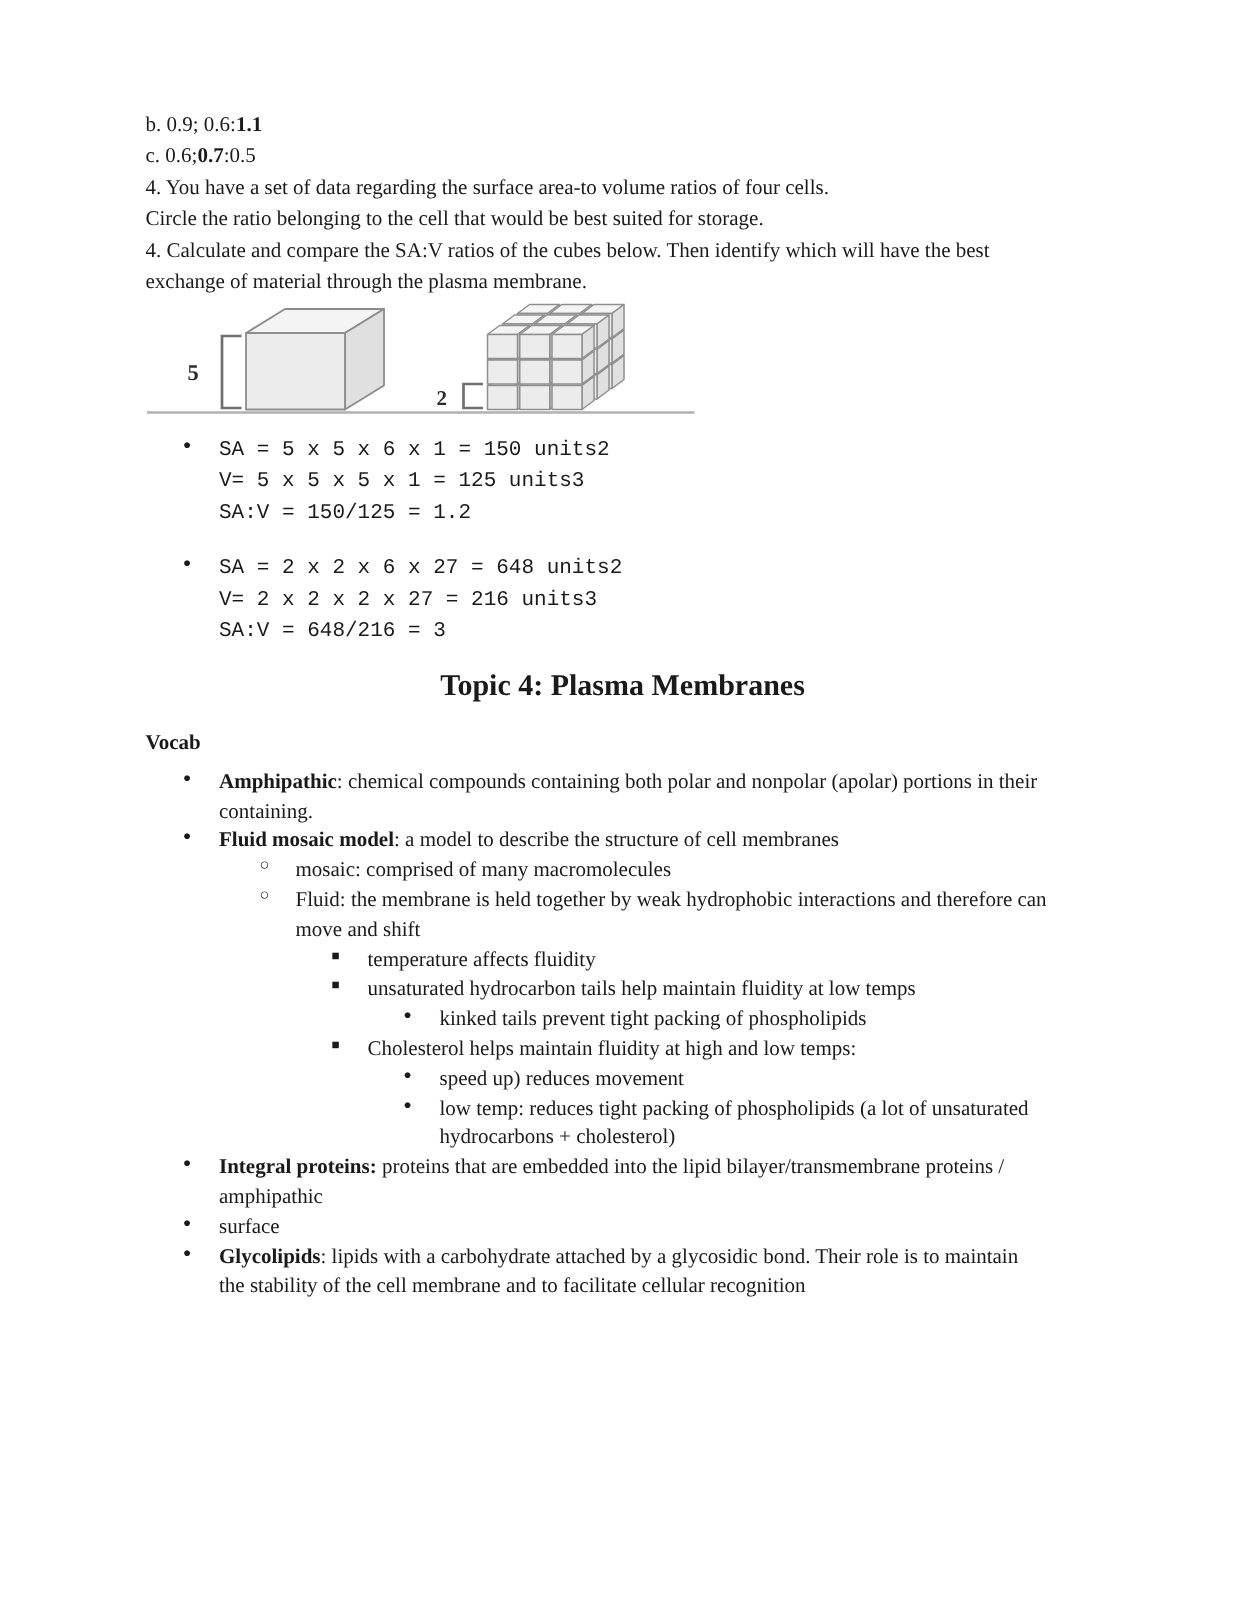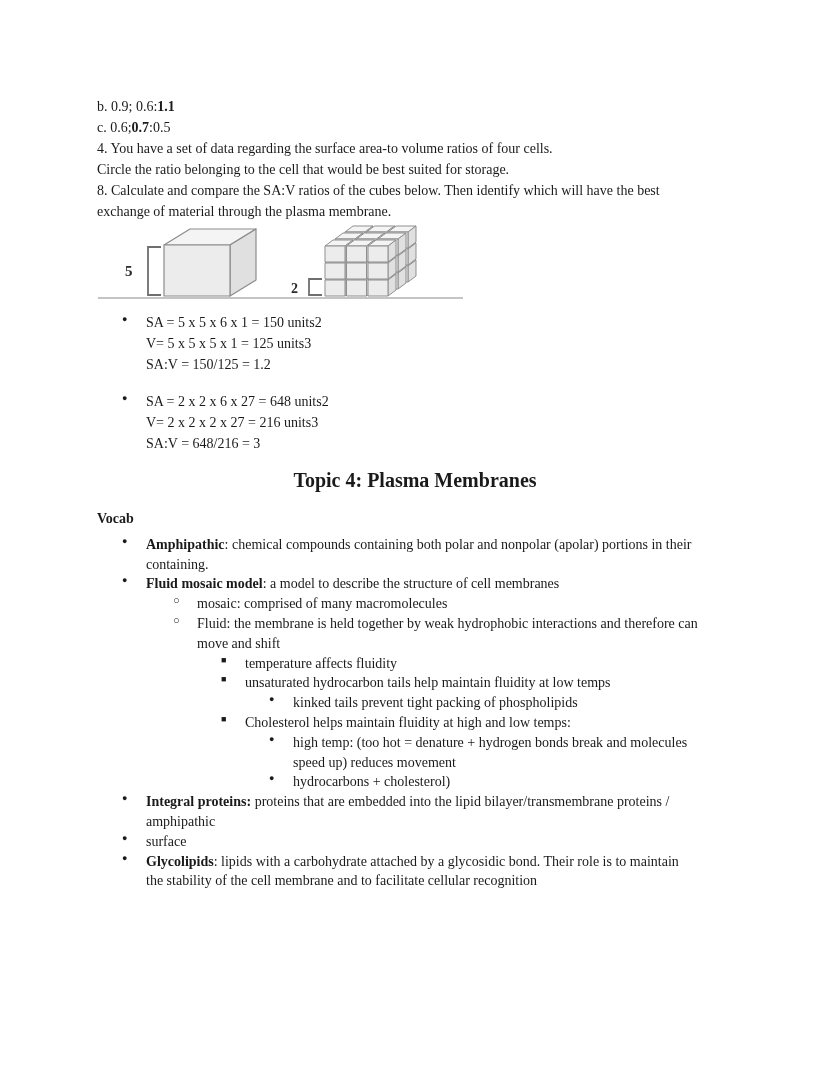--- a/index.html
+++ b/index.html
@@ -12,21 +12,21 @@
     height: 1071px;
     overflow: hidden;
     font-family: "Liberation Serif", "DejaVu Serif", serif;
     color: #1a1a1a;
     position: relative;
   }
   .page {
     position: absolute;
     left: 0; top: 0;
     width: 828px; height: 1071px;
-    padding: 96px 95px 0 97px;
+    padding: 73px 95px 0 97px;
     box-sizing: border-box;
   }
   .tline {
     font-size: 14px;
     line-height: 21px;
     white-space: nowrap;
   }
   .intro .tline { line-height: 21px; }
   b, .b { font-weight: 700; }
 
@@ -44,21 +44,21 @@
   .mk {
     flex: 0 0 24px;
     width: 24px;
     text-align: left;
     line-height: inherit;
   }
   .cont { flex: 1 1 auto; min-width: 0; }
 
   .calc-list { margin-top: 8px; }
   .calc-list .li { padding-left: 25px; }
-  .calc-list .tline { line-height: 20.8px; }
+  .calc-list .tline { line-height: 20.8px; font-family: Liberation Mono, monospace; }
   .calc-list .li + .li { margin-top: 17px; }
   .calc-list .mk { font-size: 9px; position: relative; top: 1px; }
 
   .heading {
     margin-top: 15px;
     text-align: center;
     font-size: 20px;
     font-weight: 700;
     line-height: 21px;
   }
@@ -90,21 +90,21 @@
 </head>
 <body>
 
 <div class="page">
 
   <div class="intro">
     <div class="tline"><span>b. 0.9; 0.6:</span><b>1.1</b><span></span></div>
     <div class="tline"><span>c. 0.6;</span><b>0.7</b><span>:0.5</span></div>
     <div class="tline">4. You have a set of data regarding the surface area-to volume ratios of four cells.</div>
     <div class="tline">Circle the ratio belonging to the cell that would be best suited for storage.</div>
-    <div class="tline">8. Calculate and compare the SA:V ratios of the cubes below. Then identify which will have the best</div>
+    <div class="tline">4. Calculate and compare the SA:V ratios of the cubes below. Then identify which will have the best</div>
     <div class="tline">exchange of material through the plasma membrane.</div>
   </div>
 
   <div class="diagram-wrap">
     <svg width="368" height="82" viewBox="0 0 368 82">
 
       <g stroke="#8c8c8c" stroke-width="1.2" stroke-linejoin="round">
         <polygon points="67,22 93,6 159,6 133,22" fill="#f4f4f4"></polygon>
         <polygon points="133,22 159,6 159,57 133,73" fill="#e0e0e0"></polygon>
         <rect x="67" y="22" width="66" height="51" fill="#ececec"></rect>
@@ -274,27 +274,27 @@
       </div>
       <div class="li lvl3">
         <span class="mk m3">■</span>
         <div class="cont">
           <div class="tline"><span>Cholesterol helps maintain fluidity at high and low temps:</span></div>
         </div>
       </div>
       <div class="li lvl4">
         <span class="mk m4">●</span>
         <div class="cont">
-          <div class="tline"><span>high temp: (too hot = denature + hydrogen bonds break and molecules</span></div>
           <div class="tline">speed up) reduces movement</div>
         </div>
       </div>
       <div class="li lvl4">
         <span class="mk m4">●</span>
         <div class="cont">
+          <div class="tline"><span>low temp: reduces tight packing of phospholipids (a lot of unsaturated</span></div>
           <div class="tline">hydrocarbons + cholesterol)</div>
         </div>
       </div>
       <div class="li lvl1">
         <span class="mk m1">●</span>
         <div class="cont">
           <div class="tline"><b>Integral proteins:</b><span> proteins that are embedded into the lipid bilayer/transmembrane proteins /</span></div>
           <div class="tline">amphipathic</div>
         </div>
       </div>

